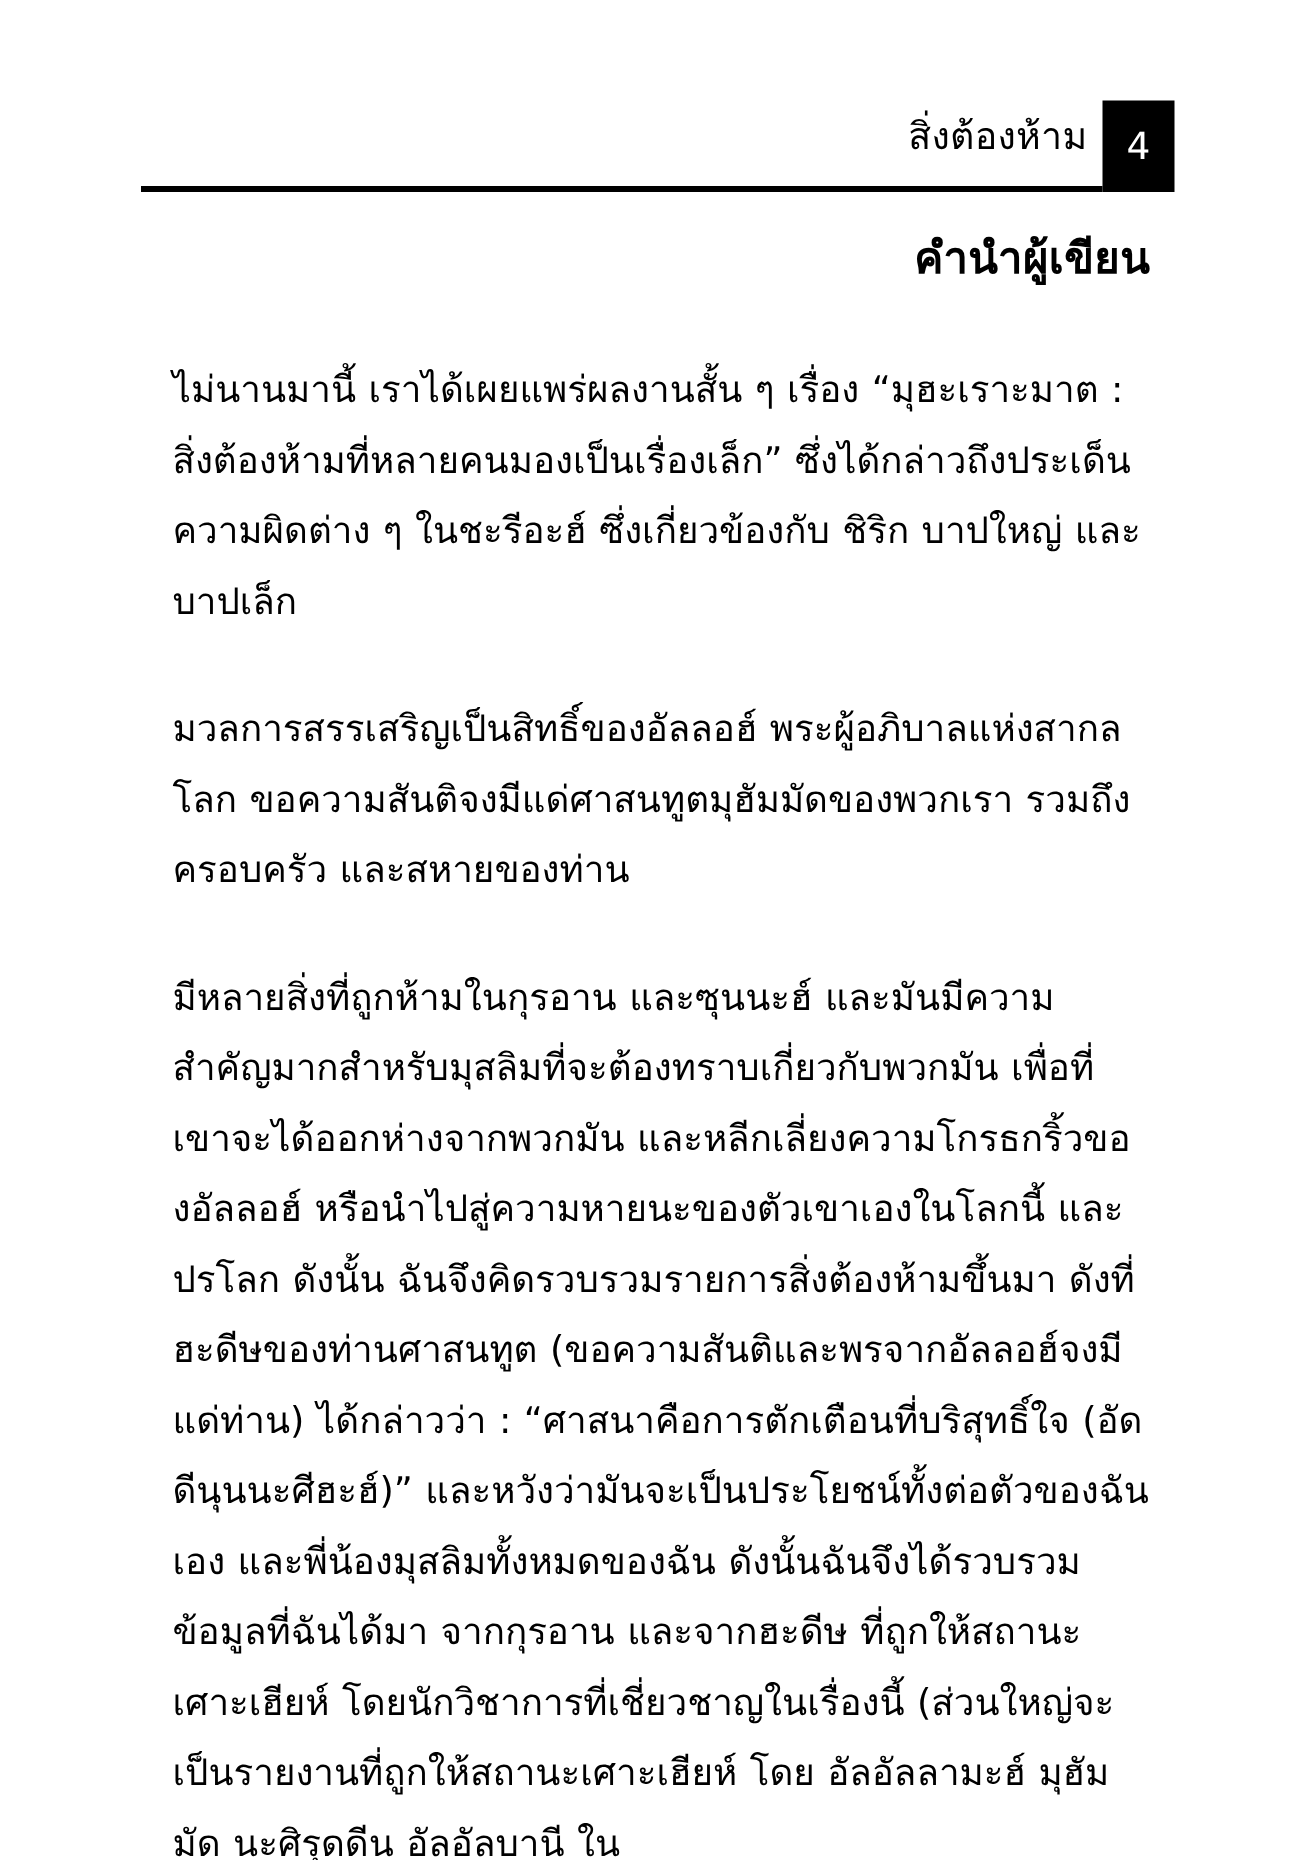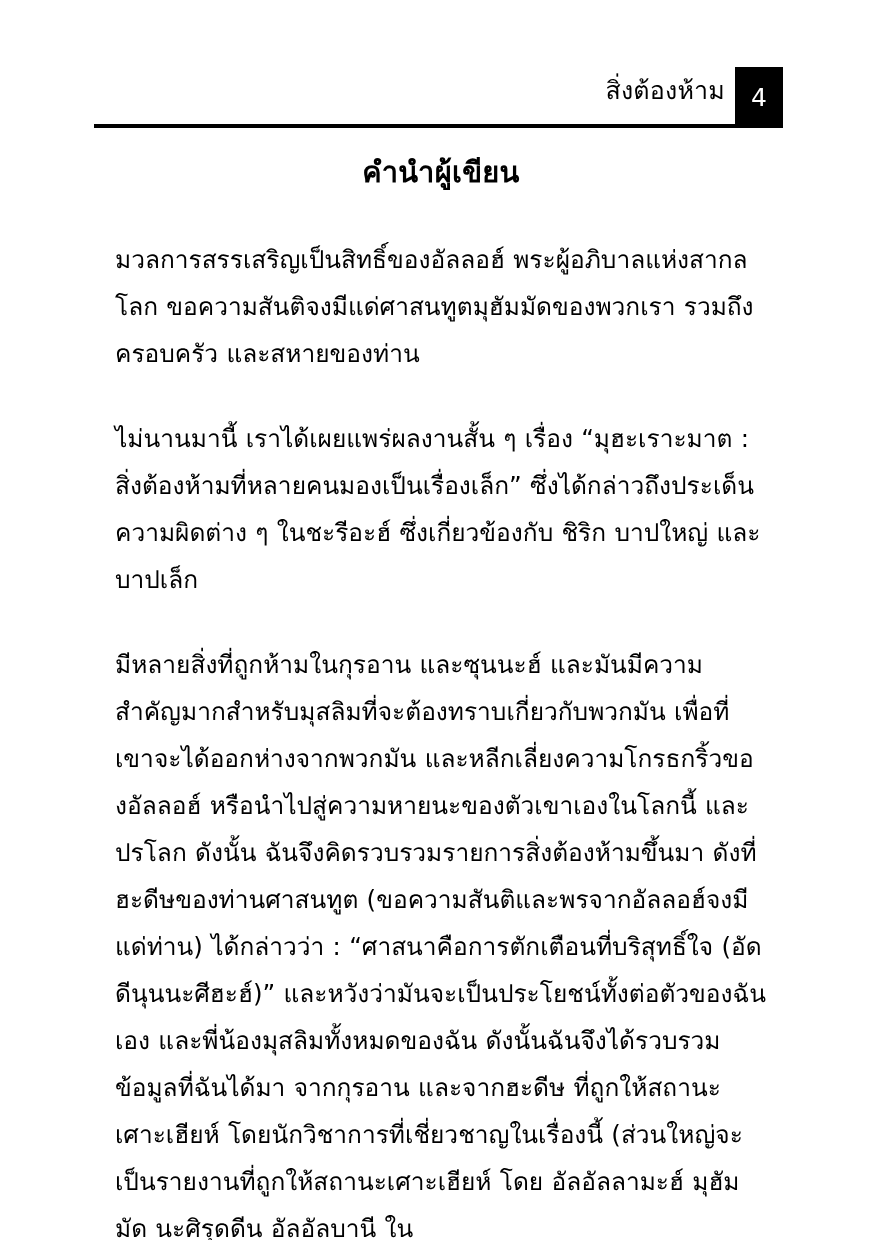--- a/index.html
+++ b/index.html
@@ -73,21 +73,21 @@
     position: absolute;
     left: 115px;
     top: 152px;
     width: 652px;
   }
 
   .doc-title {
     font-size: 29px;
     line-height: 40px;
     font-weight: bold;
-    text-align: center;
+    text-align: right;
     margin: 0 0 44px 0;
     letter-spacing: 0.3px;
   }
 
   .para {
     font-size: 24.5px;
     line-height: 47px;
     margin: 0 0 38px 0;
     text-align: left;
     word-spacing: 0.5px;
@@ -109,21 +109,21 @@
     <div class="page-number-box">
       <span class="num">4</span>
     </div>
 
     <div class="header-rule"></div>
   </div>
 
   <div class="content">
     <h1 class="doc-title">คำนำผู้เขียน</h1>
 
+    <p class="para">ไม่นานมานี้ เราได้เผยแพร่ผลงานสั้น ๆ เรื่อง “มุฮะเราะมาต : สิ่งต้องห้ามที่หลายคนมองเป็นเรื่องเล็ก” ซึ่งได้กล่าวถึงประเด็นความผิดต่าง ๆ ในชะรีอะฮ์ ซึ่งเกี่ยวข้องกับ ชิริก บาปใหญ่ และบาปเล็ก</p>
+
     <p class="para">มวลการสรรเสริญเป็นสิทธิ์ของอัลลอฮ์ พระผู้อภิบาลแห่งสากลโลก ขอความสันติจงมีแด่ศาสนทูตมุฮัมมัดของพวกเรา รวมถึงครอบครัว และสหายของท่าน</p>
-
-    <p class="para">ไม่นานมานี้ เราได้เผยแพร่ผลงานสั้น ๆ เรื่อง “มุฮะเราะมาต : สิ่งต้องห้ามที่หลายคนมองเป็นเรื่องเล็ก” ซึ่งได้กล่าวถึงประเด็นความผิดต่าง ๆ ในชะรีอะฮ์ ซึ่งเกี่ยวข้องกับ ชิริก บาปใหญ่ และบาปเล็ก</p>
 
 
     <p class="para">มีหลายสิ่งที่ถูกห้ามในกุรอาน และซุนนะฮ์ และมันมีความสำคัญมากสำหรับมุสลิมที่จะต้องทราบเกี่ยวกับพวกมัน เพื่อที่เขาจะได้ออกห่างจากพวกมัน และหลีกเลี่ยงความโกรธกริ้วของอัลลอฮ์ หรือนำไปสู่ความหายนะของตัวเขาเองในโลกนี้ และปรโลก ดังนั้น ฉันจึงคิดรวบรวมรายการสิ่งต้องห้ามขึ้นมา ดังที่ฮะดีษของท่านศาสนทูต (ขอความสันติและพรจากอัลลอฮ์จงมีแด่ท่าน) ได้กล่าวว่า : “ศาสนาคือการตักเตือนที่บริสุทธิ์ใจ (อัดดีนุนนะศีฮะฮ์)” และหวังว่ามันจะเป็นประโยชน์ทั้งต่อตัวของฉันเอง และพี่น้องมุสลิมทั้งหมดของฉัน ดังนั้นฉันจึงได้รวบรวมข้อมูลที่ฉันได้มา จากกุรอาน และจากฮะดีษ ที่ถูกให้สถานะเศาะเฮียห์ โดยนักวิชาการที่เชี่ยวชาญในเรื่องนี้ (ส่วนใหญ่จะเป็นรายงานที่ถูกให้สถานะเศาะเฮียห์ โดย อัลอัลลามะฮ์ มุฮัมมัด นะศิรุดดีน อัลอัลบานี ใน</p>
   </div>
 
 </div>
 
 </body></html>

